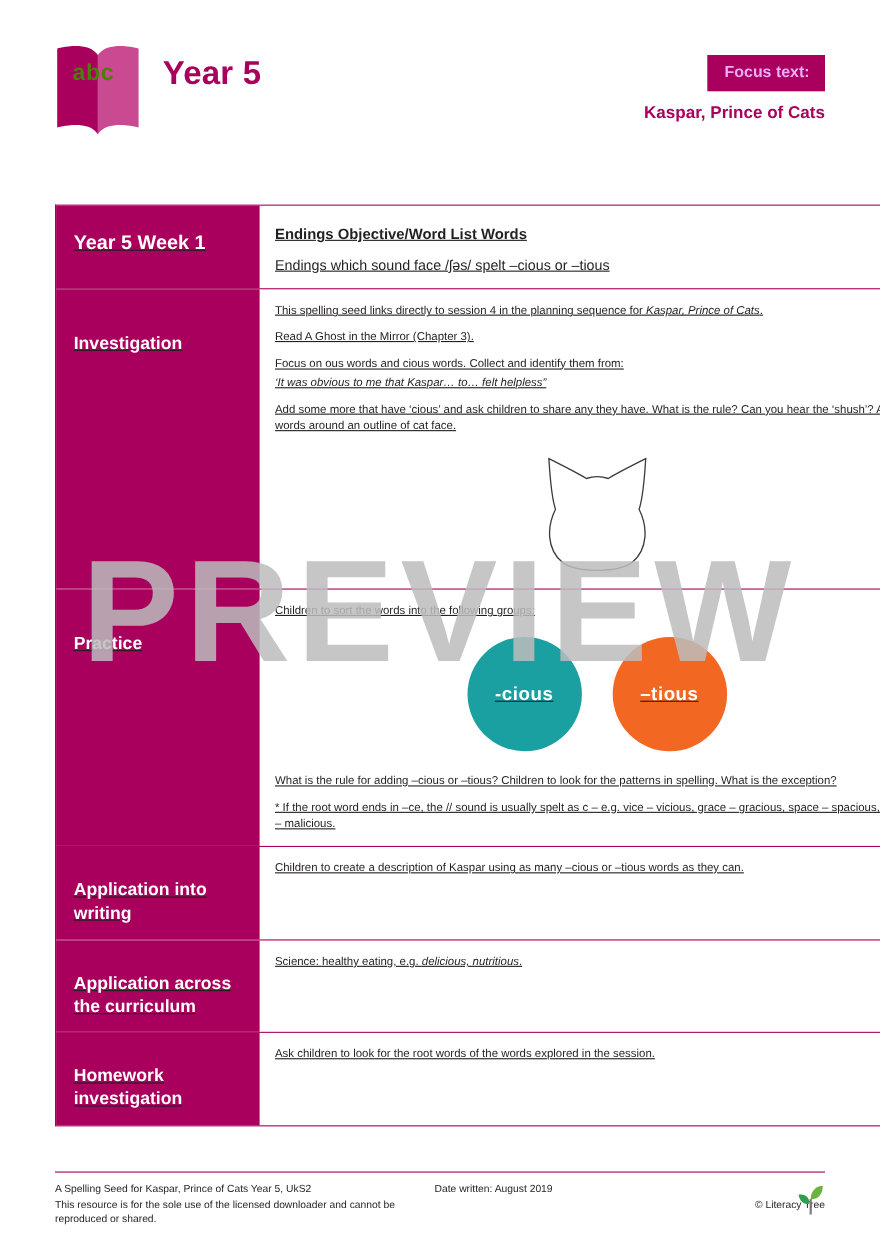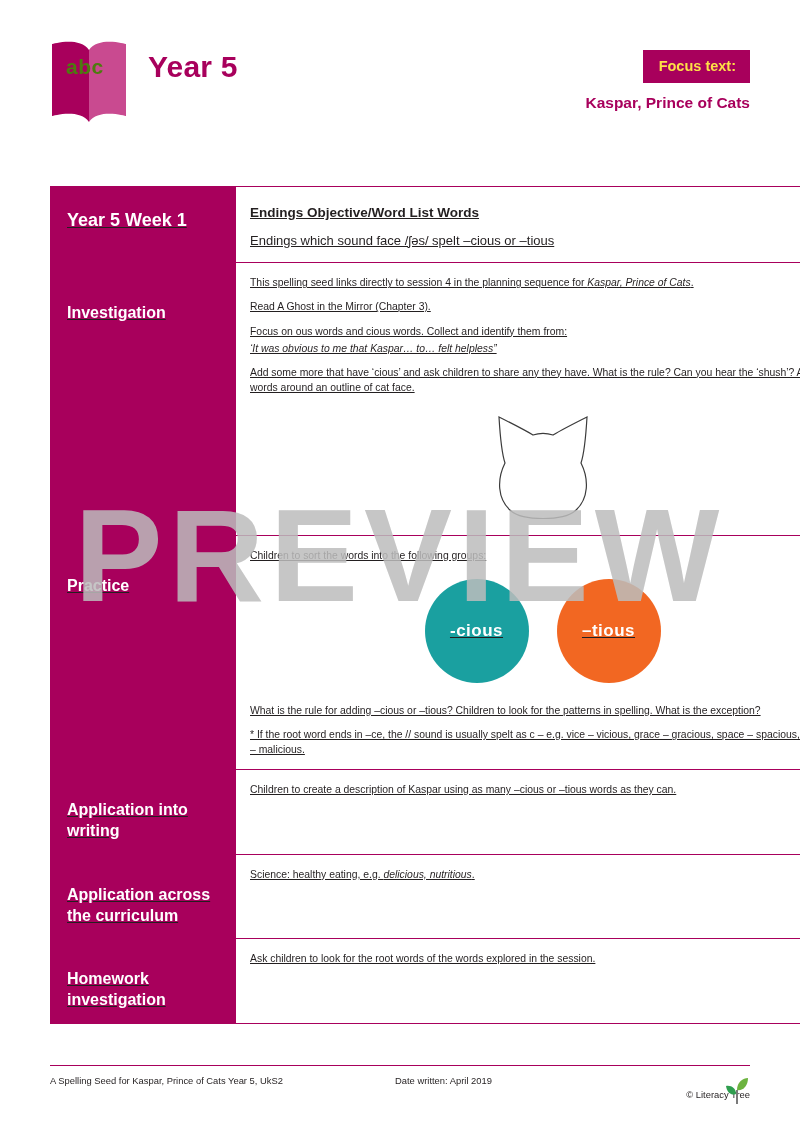--- a/index.html
+++ b/index.html
@@ -67,21 +67,21 @@
     font-size: 30px;
     font-weight: 700;
     line-height: 1.25;
     letter-spacing: .2px;
   }
   .focus-box {
     position: absolute;
     right: 0;
     top: 12px;
     background: #a8005c;
-    color: #fde047;
+    color: #f0abfc;
     font-size: 14.5px;
     font-weight: 700;
     padding: 8px 14px 9px 16px;
     text-align: right;
   }
   .focus-title {
     position: absolute;
     right: 0;
     top: 56px;
     color: #a8005c;
@@ -310,22 +310,23 @@
       <p>Ask children to look for the root words of the words explored in the session.</p>
     </div>
   </div>
 
 </div>
 
 <div class="footer-rule"></div>
 <div class="footer">
   <div class="footer-left">
     <div>A Spelling Seed for Kaspar, Prince of Cats Year 5, UkS2</div>
-  </div>
-  <div class="footer-mid">Date written: April 2019</div>
+    <div>This resource is for the sole use of the licensed downloader and cannot be reproduced or shared.</div>
+  </div>
+  <div class="footer-mid">Date written: August 2019</div>
   <div class="footer-right">© Literacy Tree</div>
   <div class="tree-logo">
     <svg width="26" height="30" viewBox="0 0 26 30" xmlns="http://www.w3.org/2000/svg">
       <path d="M13 28 L13 14" stroke="#7a7a7a" stroke-width="2" fill="none"></path>
       <path d="M13 14 C13 6, 19 2, 24 2 C24 10, 19 15, 13 14 Z" fill="#6cb33f"></path>
       <path d="M12 18 C12 12, 7 9, 2 10 C3 17, 8 20, 12 18 Z" fill="#2f9e4f"></path>
     </svg>
   </div>
 </div>
 

